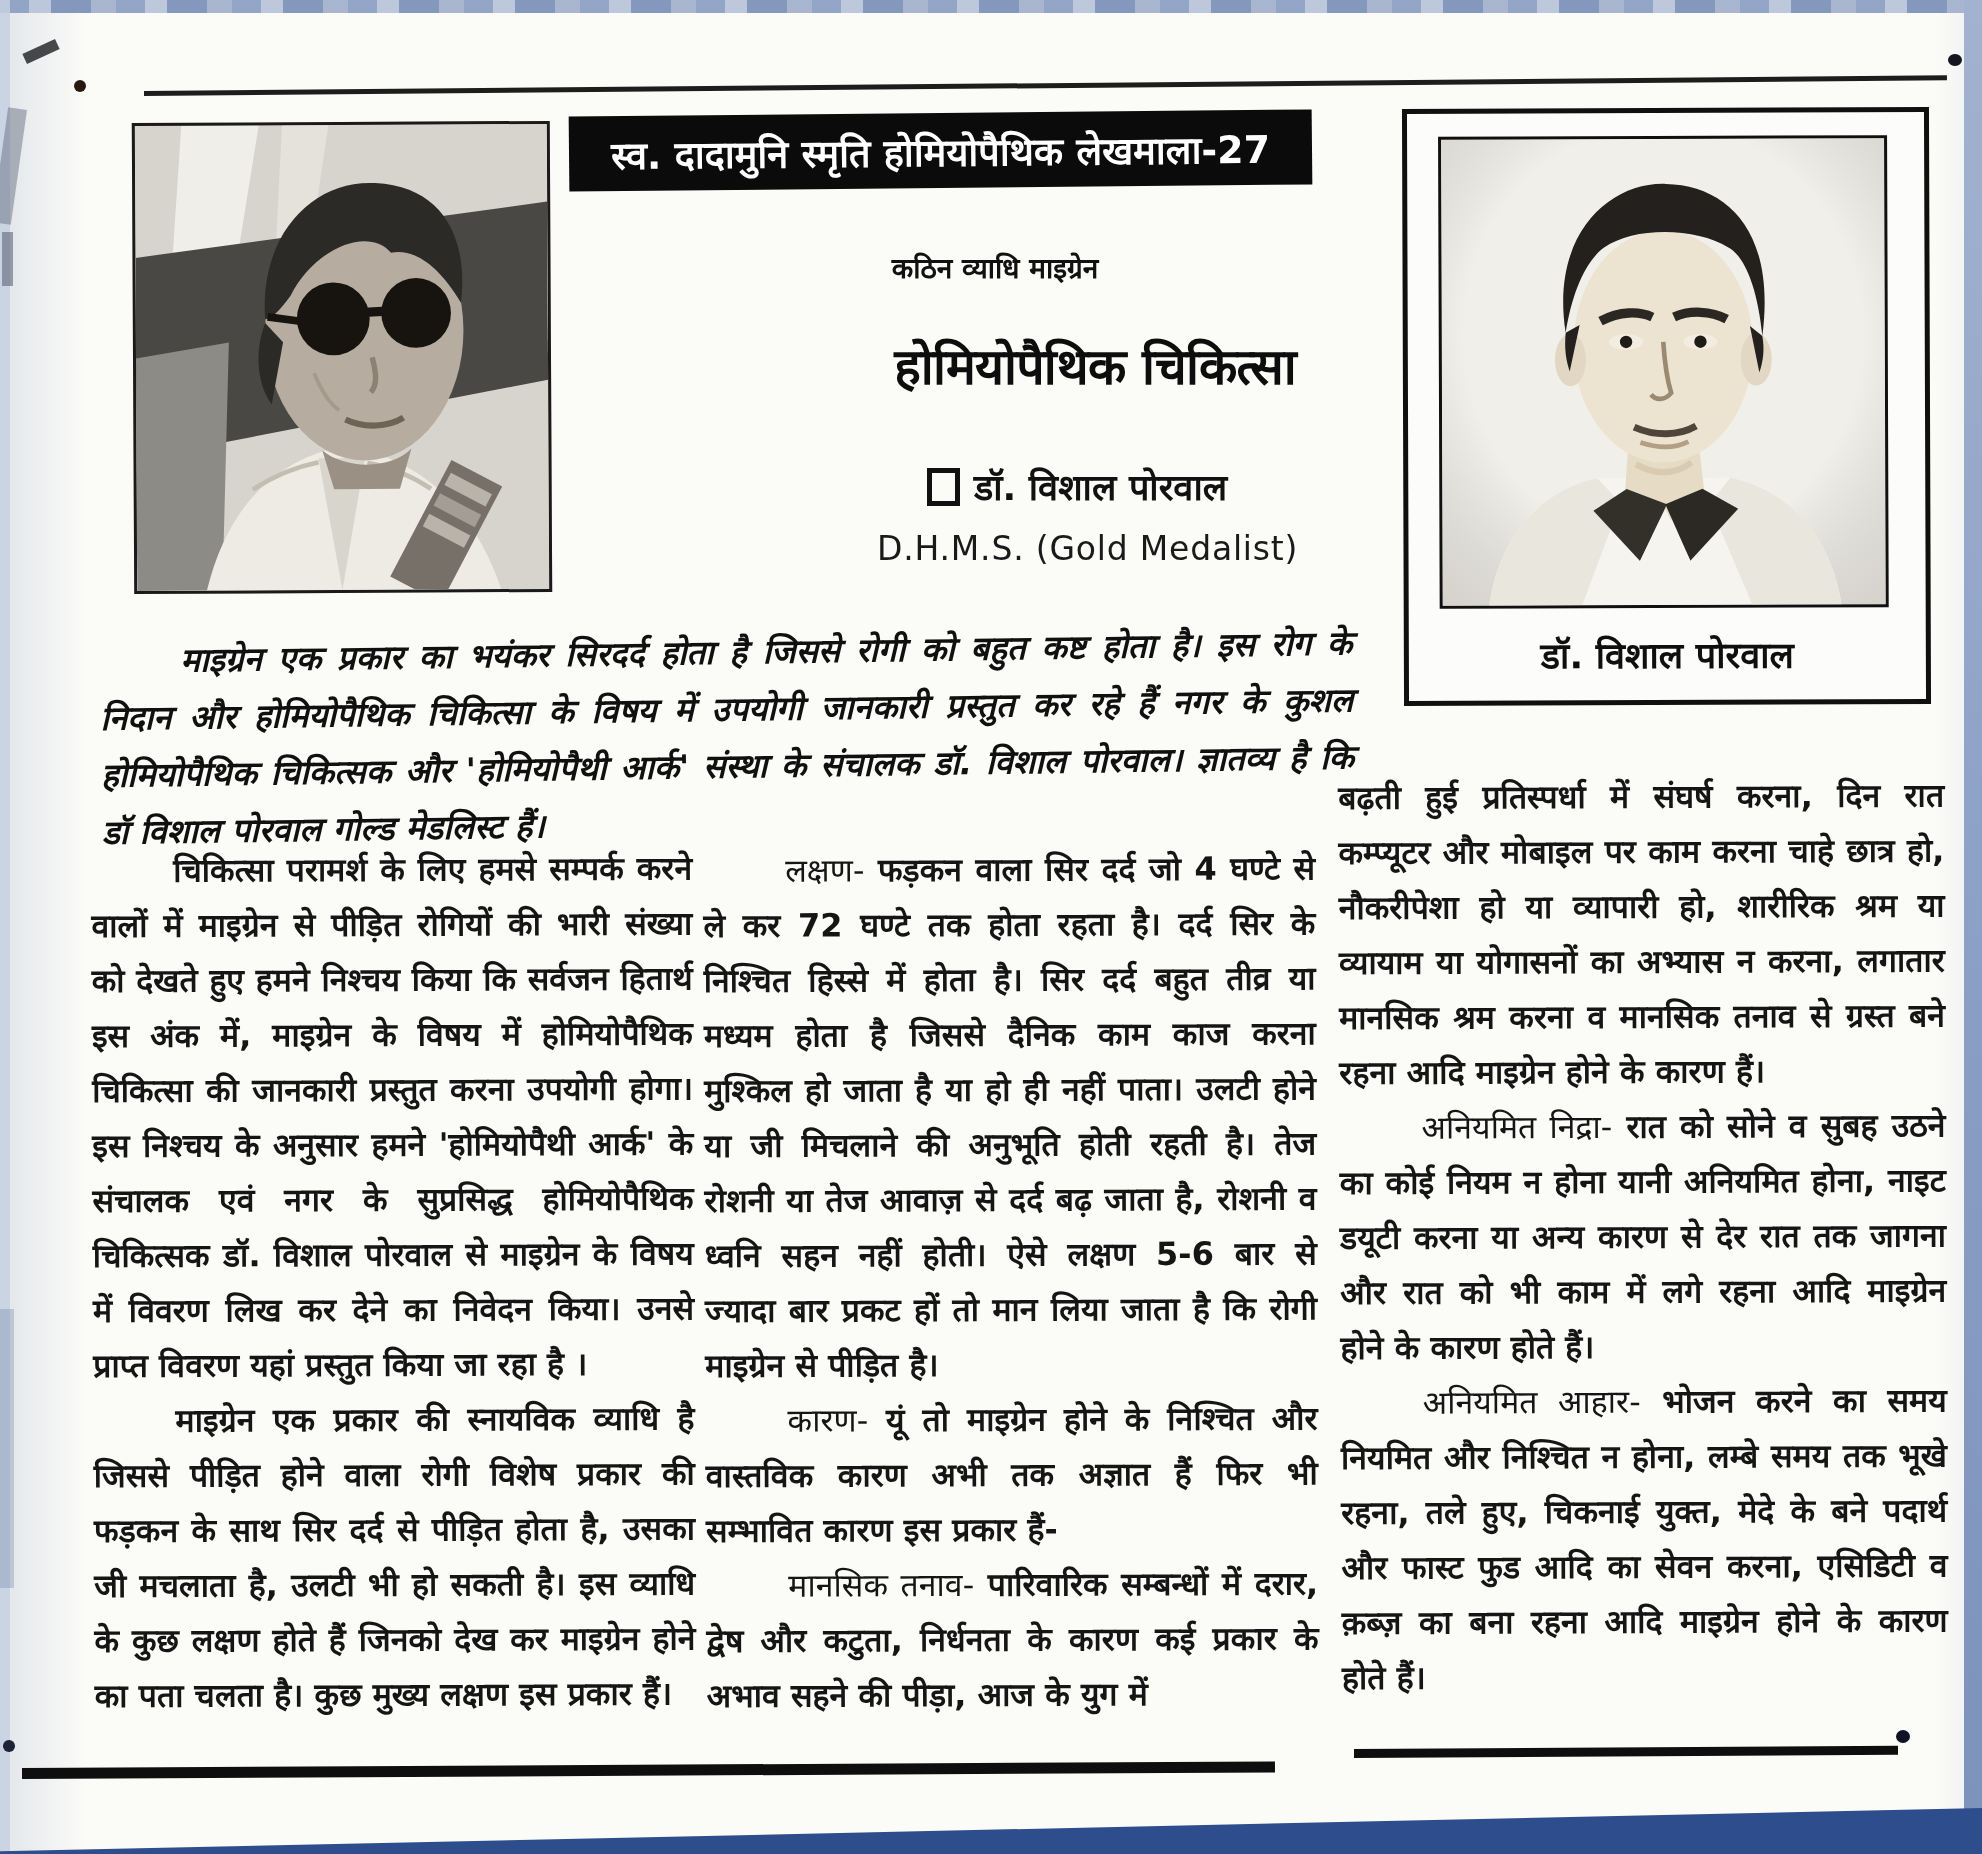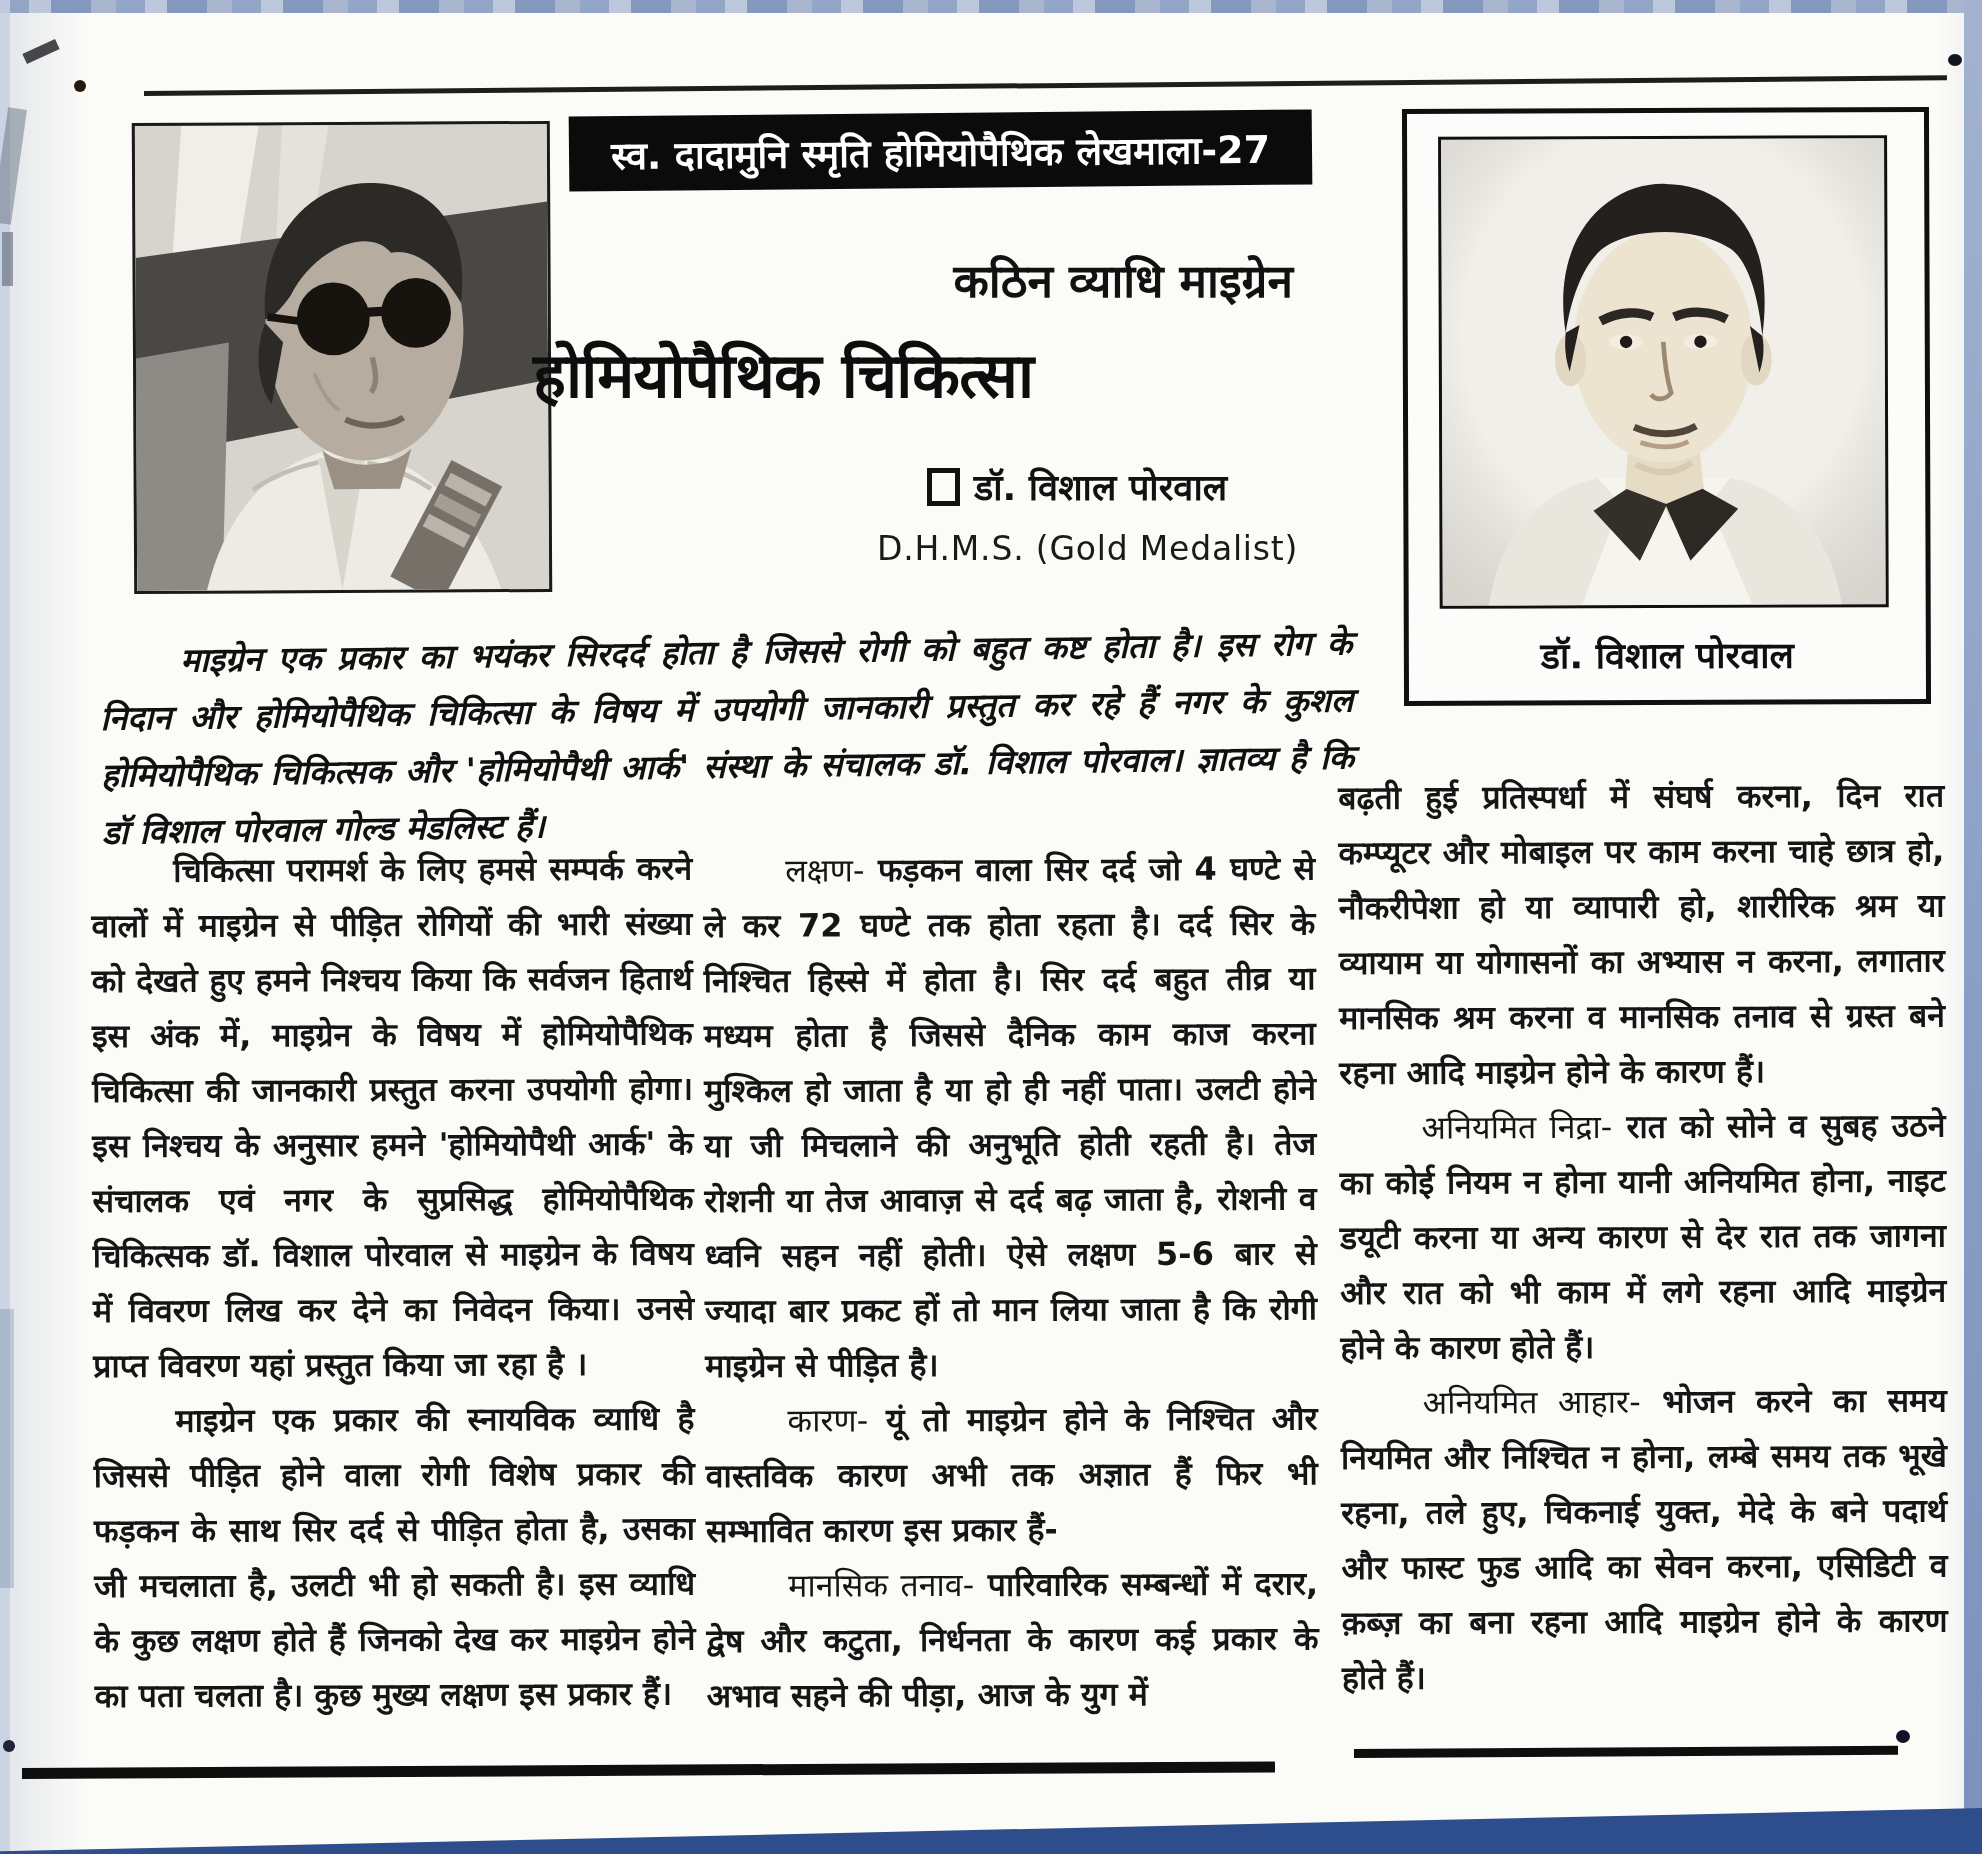--- a/index.html
+++ b/index.html
@@ -39,24 +39,24 @@
     transform:rotate(-0.5deg);transform-origin:left center;}
   .rule-a{position:absolute;left:22px;top:1768px;width:1253px;height:11px;background:#0e0e0e;
     transform:rotate(-0.3deg);transform-origin:left center;}
   .rule-b{position:absolute;left:1354px;top:1749px;width:544px;height:9.3px;background:#0e0e0e;
     transform:rotate(-0.35deg);transform-origin:left center;}
   
   .banner{position:absolute;left:569px;top:113px;width:743px;height:75px;background:#0b0b0b;
     display:flex;align-items:center;justify-content:center;
     color:#fff;font-size:38px;font-weight:700;white-space:nowrap;
     transform:rotate(-0.55deg);}
-  .kicker{position:absolute;left:697px;top:248px;width:596px;text-align:right;
-    font-size:46px;font-weight:700;color:#111;}
-  .title{position:absolute;left:533px;top:331px;width:763px;text-align:left;
-    font-size:62px;font-weight:800;color:#0d0d0d;letter-spacing:-0.8px;white-space:nowrap;}
+  .kicker{position:absolute;left:697px;top:248px;width:596px;text-align:center;
+    font-size:28px;font-weight:700;color:#111;}
+  .title{position:absolute;left:533px;top:331px;width:763px;text-align:right;
+    font-size:50px;font-weight:800;color:#0d0d0d;letter-spacing:-0.8px;white-space:nowrap;}
   .byline{position:absolute;left:927px;top:462px;display:flex;align-items:flex-start;
     font-size:36px;font-weight:700;color:#111;white-space:nowrap;}
   .byline .sq{display:inline-block;width:23px;height:28px;border:5.4px solid #111;margin:6.2px 14px 0 0;}
   .creds{position:absolute;left:877px;top:529px;font-size:33px;font-weight:500;color:#1a1a1a;
     letter-spacing:0.8px;white-space:nowrap;}
   
   .photo-left{position:absolute;left:133px;top:122px;width:412px;height:465px;border:3.9px solid #1a1a1a;
     transform:rotate(-0.3deg);overflow:hidden;background:#dcdad4;}
   .photo-right{position:absolute;left:1403px;top:108px;width:517px;height:587px;border:5.4px solid #101010;
     background:#fcfcfa;transform:rotate(-0.2deg);}

